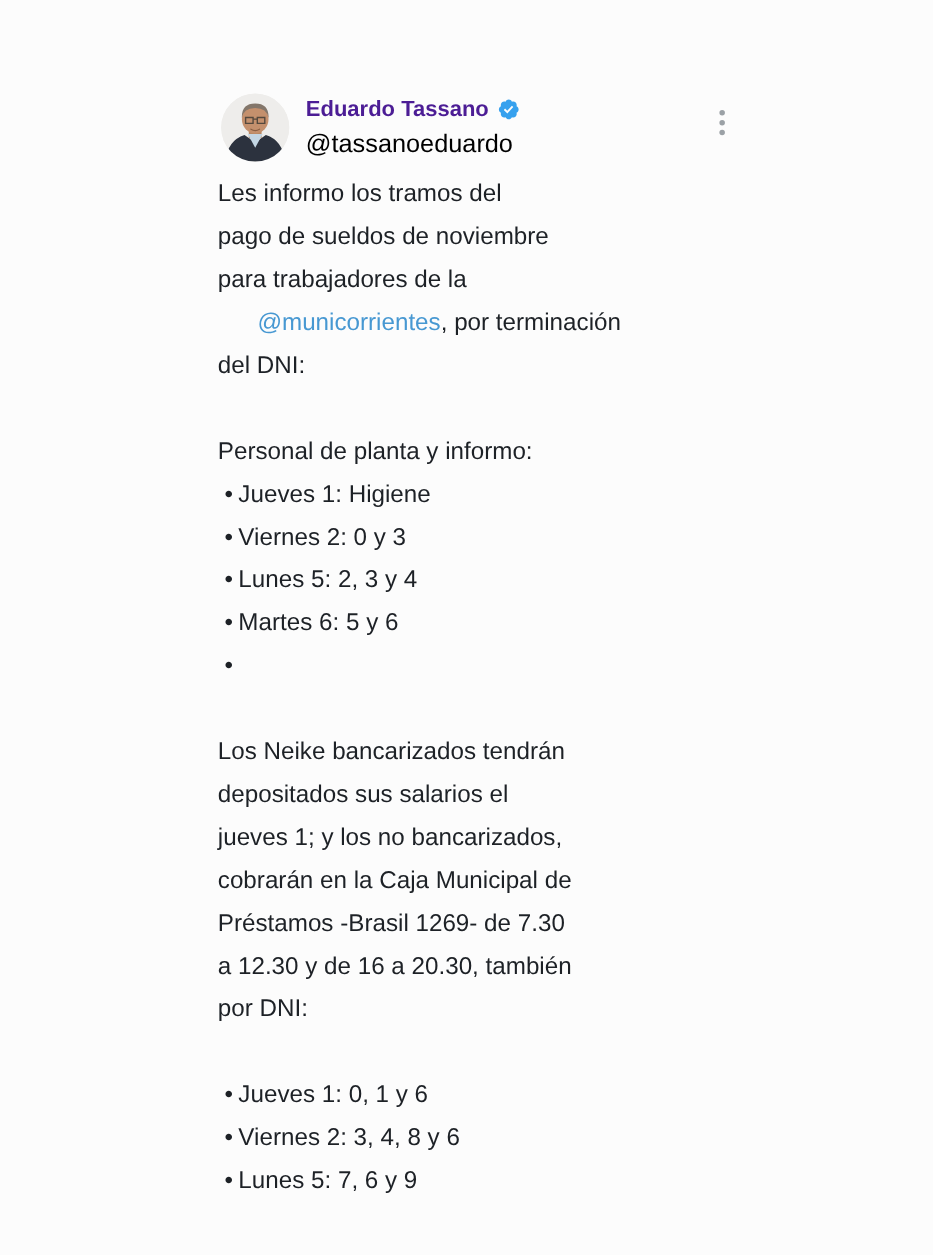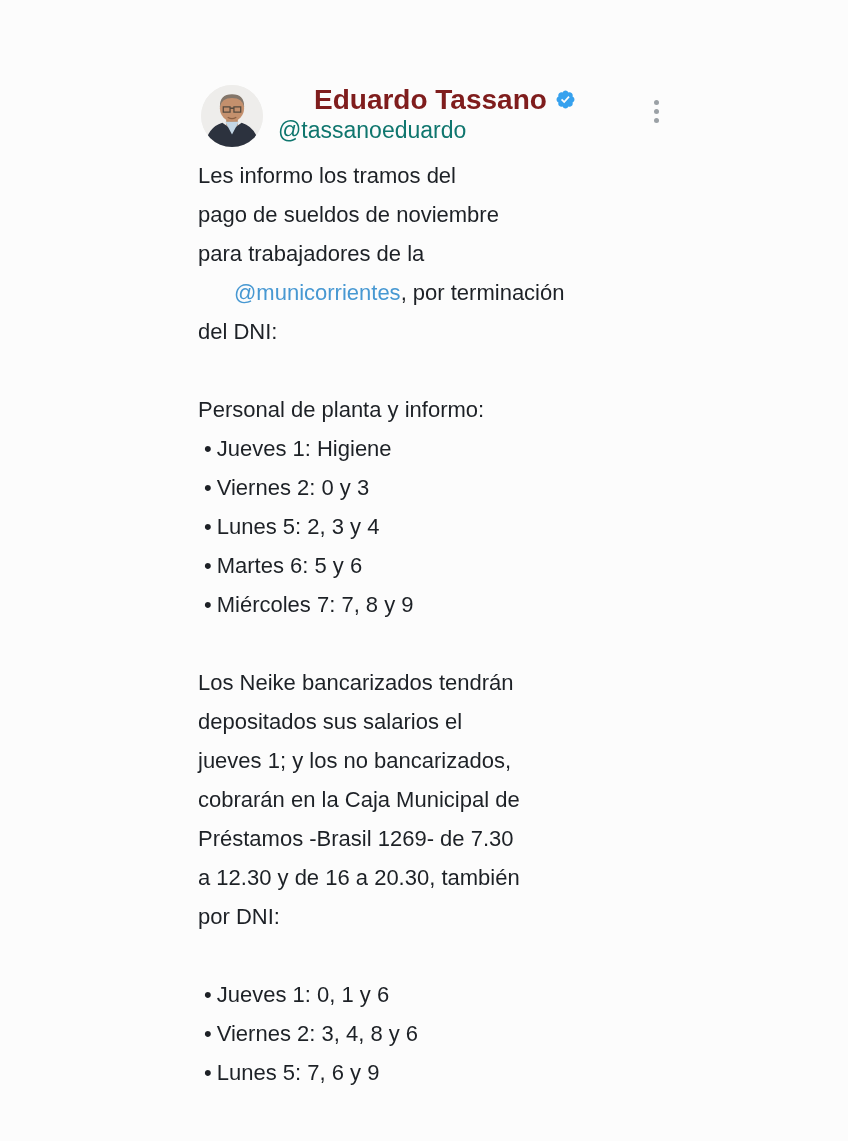--- a/index.html
+++ b/index.html
@@ -17,23 +17,23 @@
 
   
   .tweet-header { position: relative; height: 63px; }
   .avatar {
     position: absolute; left: 3px; top: 1px;
     width: 62px; height: 62px; border-radius: 50%;
     overflow: hidden; cursor: pointer; background: #eeedeb;
   }
   .author { position: absolute; left: 80px; top: 0; cursor: pointer; }
   .name-row { display: flex; align-items: center; height: 31px; }
-  .name { font-weight: bold; font-size: 28px; color: #7f1d1d; white-space: nowrap; margin-left: 36px; }
+  .name { font-weight: bold; font-size: 20px; color: #4c1d95; white-space: nowrap; }
   .badge { width: 21px; height: 21px; margin-left: 8px; display: inline-flex; flex: none; }
-  .handle { font-size: 23px; line-height: 31px; color: #0f766e; }
+  .handle { font-size: 23px; line-height: 31px; color: #000000; }
   .more {
     position: absolute; left: 446px; top: 10px;
     width: 24px; height: 34px;
     background: none; border: none; padding: 5px 0;
     display: flex; flex-direction: column; align-items: center; justify-content: center;
     gap: 4px; cursor: pointer;
   }
   .more .dot { width: 5px; height: 5px; border-radius: 50%; background: #9ba1a6; }
 
   
@@ -105,21 +105,20 @@
         <div class="li">
           <span class="bullet">•</span>
           <span>Lunes 5: 2, 3 y 4</span>
         </div>
         <div class="li">
           <span class="bullet">•</span>
           <span>Martes 6: 5 y 6</span>
         </div>
         <div class="li">
           <span class="bullet">•</span>
-          <span>Miércoles 7: 7, 8 y 9</span>
         </div>
       </div>
 
       <p class="block pre">Los Neike bancarizados tendrán
 depositados sus salarios el
 jueves 1; y los no bancarizados,
 cobrarán en la Caja Municipal de
 Préstamos -Brasil 1269- de 7.30
 a 12.30 y de 16 a 20.30, también
 por DNI:</p>

